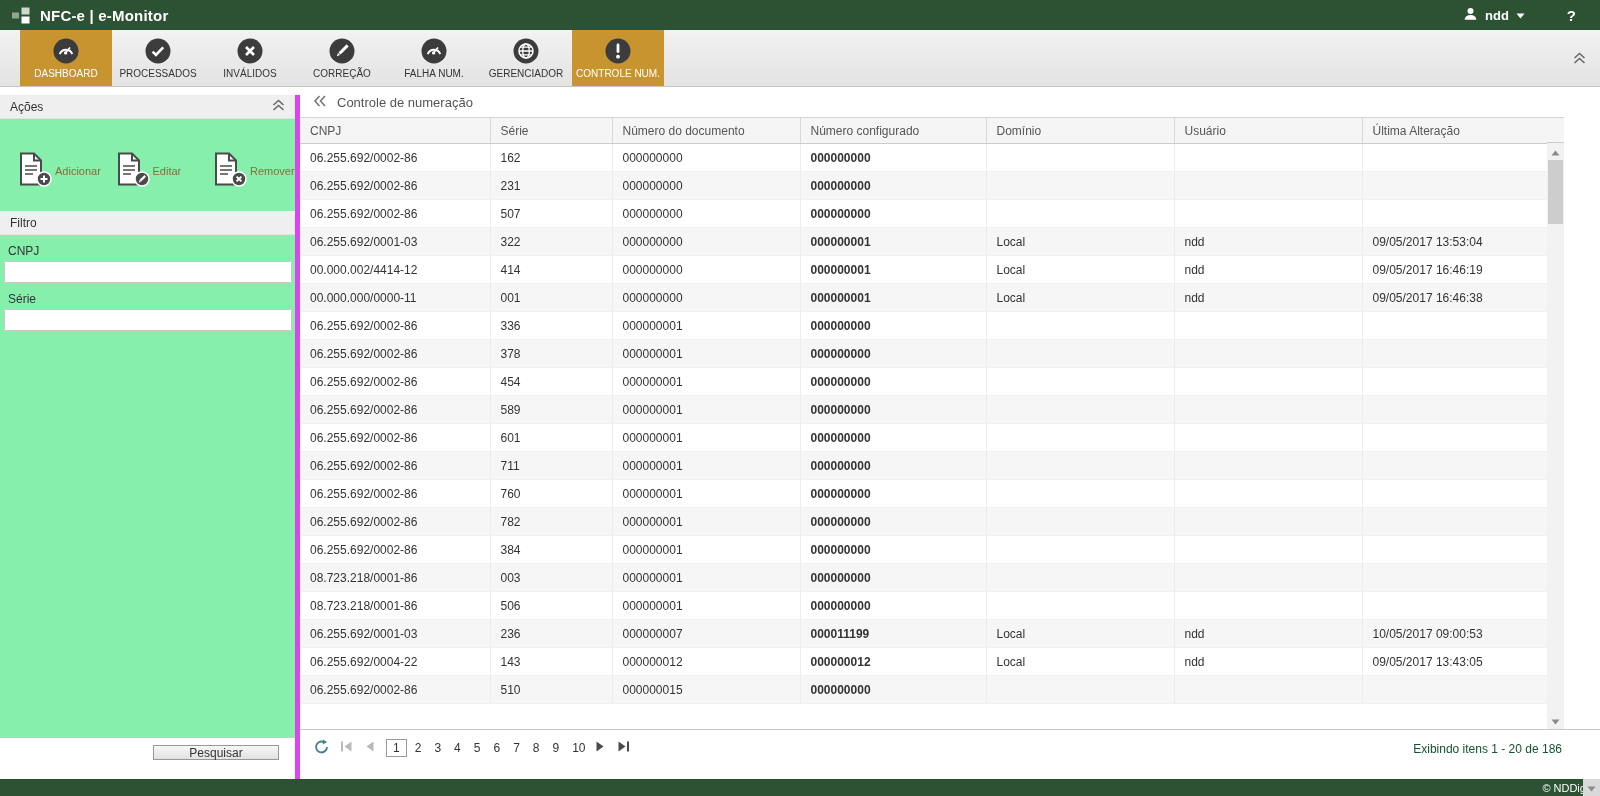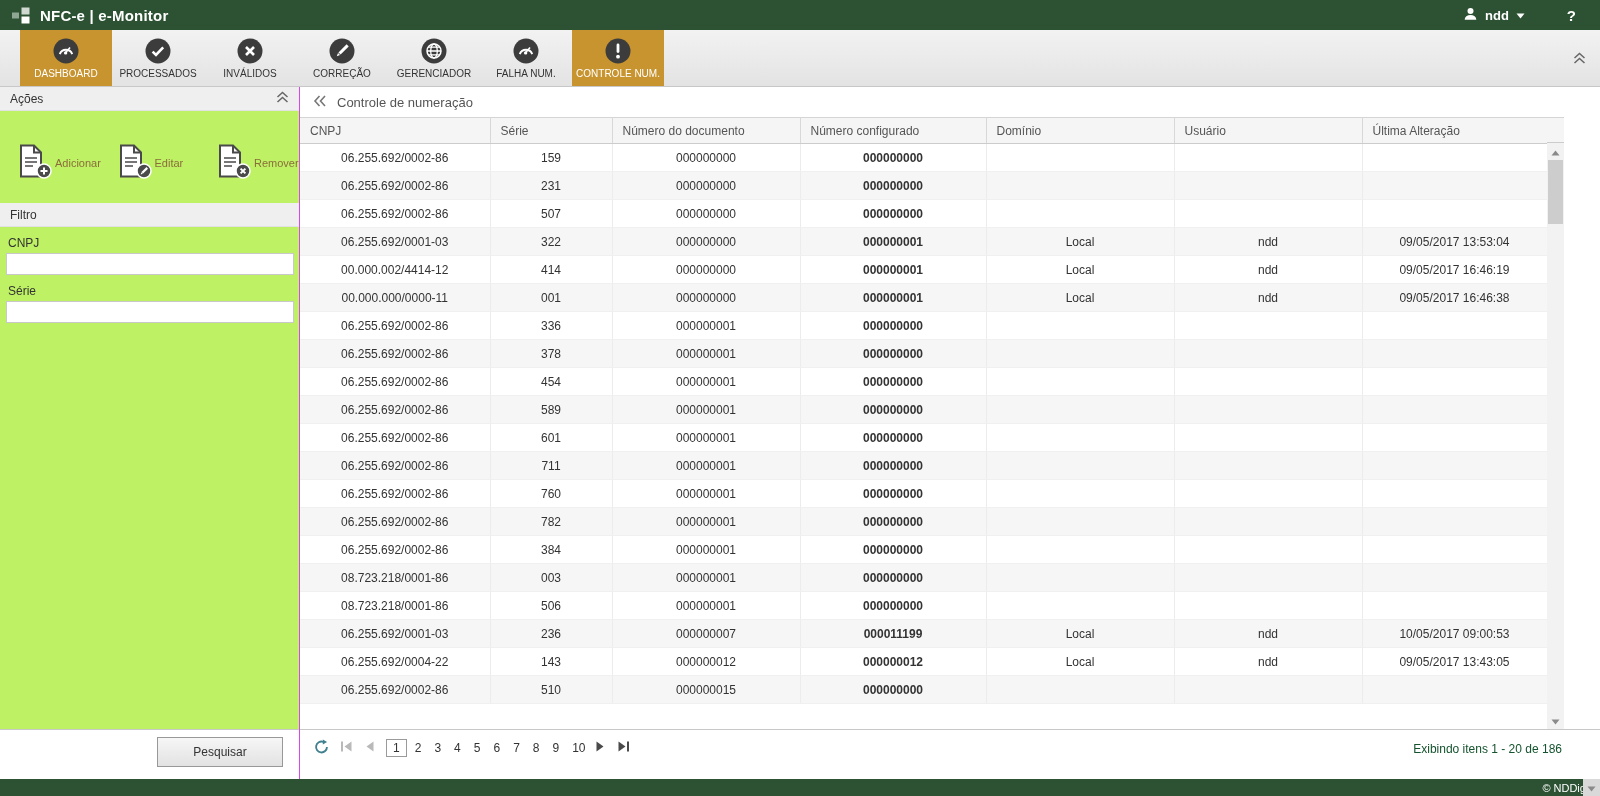--- a/index.html
+++ b/index.html
@@ -23,39 +23,39 @@
   .tab-icon{height:27px;display:flex;align-items:center;}
   .tab-label{font-size:10px;color:#333;white-space:nowrap;}
   .tab.active{background:#c79430;}
   .tab.active .tab-label{color:#fff;}
   .toolbar-collapse{position:absolute;right:14px;top:22px;cursor:pointer;}
 
   
   .content{position:absolute;top:87px;left:0;right:0;bottom:17px;}
 
   
-  .sidebar{position:absolute;top:0;left:0;width:300px;height:100%;border-right:1px solid #d946ef;background:#bef264;}
+  .sidebar{position:absolute;top:8px;left:0;width:300px;height:100%;border-right:5px solid #d946ef;background:#86efac;}
   .panel-header{height:24px;background:#efefef;border-bottom:1px solid #e2e2e2;display:flex;align-items:center;justify-content:space-between;padding:0 10px;font-size:12px;color:#333;}
   .actions{height:92px;display:flex;justify-content:space-between;padding:12px 14px 0;}
   .action-item{width:72px;display:flex;align-items:center;gap:3px;cursor:pointer;}
   .action-label{font-size:11px;color:#8a6d3b;}
   .filter-field{margin-top:9px;}
   .filter-label{font-size:12px;color:#333;margin:0 0 3px 8px;}
   .filter-input{display:block;width:288px;margin:0 auto;height:22px;border:1px solid #c9c9c9;font-size:12px;padding:0 5px;font-family:inherit;background:#fff;}
   .sidebar-footer{position:absolute;left:0;right:0;bottom:0;height:50px;border-top:1px solid #c8c8c8;display:flex;justify-content:flex-end;align-items:flex-start;padding:7px 16px 0 0;background:#fff;}
-  .search-btn{width:126px;height:30px;background:linear-gradient(#f6f6f6,#e2e2e2);border:1px solid #989898;font-size:12px;color:#333;font-family:inherit;cursor:pointer;}
+  .search-btn{width:126px;height:15px;background:linear-gradient(#f6f6f6,#e2e2e2);border:1px solid #989898;font-size:12px;color:#333;font-family:inherit;cursor:pointer;}
 
   
   .main{position:absolute;top:0;left:300px;right:0;height:100%;}
   .main-header{height:30px;display:flex;align-items:center;gap:10px;padding-left:13px;font-size:13px;color:#555;}
   .grid{position:absolute;top:30px;left:0;}
   table{border-collapse:collapse;table-layout:fixed;width:1247px;font-size:12px;}
   thead th{height:26px;background:#f5f5f5;border-top:1px solid #d5d5d5;border-bottom:1px solid #ccc;border-right:1px solid #d8d8d8;text-align:left;font-weight:normal;color:#555;padding:0 10px;white-space:nowrap;overflow:hidden;cursor:pointer;}
   tbody td{height:28px;border-bottom:1px solid #f0f0f0;border-right:1px solid #ececec;padding:0 10px;white-space:nowrap;overflow:hidden;color:#333;}
-  tbody tr{cursor:pointer;text-align:center;}
+  tbody tr{cursor:pointer;}
   tbody tr:nth-child(even){background:#f6f6f6;}
   td.col-3{font-weight:bold;}
   .col-0{width:190px}.col-1{width:122px}.col-2{width:188px}.col-3{width:186px}.col-4{width:188px}.col-5{width:188px}.col-6{width:185px}
 
   
   .vs-cap{position:absolute;left:1247px;top:30px;width:17px;height:26px;background:#f5f5f5;border-top:1px solid #d5d5d5;border-bottom:1px solid #ccc;}
   .vscroll{position:absolute;left:1247px;top:56px;width:17px;height:586px;background:#f2f2f2;display:flex;flex-direction:column;}
   .vs-btn{height:17px;display:flex;align-items:center;justify-content:center;cursor:pointer;}
   .vs-track{flex:1;position:relative;}
   .vs-thumb{position:absolute;left:1px;top:0;width:15px;height:64px;background:#cdcdcd;}
@@ -141,37 +141,37 @@
                 <path d="M11.5 17.2 h3 l-1.5 3.2 z" fill="#fff"></path>
               </g>
             </svg>
           </span>
           <span class="tab-label">CORREÇÃO</span>
         </div>
         <div class="tab">
           <span class="tab-icon">
             <svg width="26" height="26" viewBox="0 0 26 26">
               <circle cx="13" cy="13" r="12.5" fill="#3c3c3c"></circle>
+              <path d="M6.8 16.2 A6.6 6.6 0 0 1 19.2 16.2" fill="none" stroke="#fff" stroke-width="2"></path>
+              <line x1="12.6" y1="14.8" x2="17" y2="9.6" stroke="#fff" stroke-width="1.6"></line>
+              <circle cx="12.6" cy="14.9" r="1.7" fill="#fff"></circle>
+            </svg>
+          </span>
+          <span class="tab-label">FALHA NUM.</span>
+        </div>
+        <div class="tab">
+          <span class="tab-icon">
+            <svg width="26" height="26" viewBox="0 0 26 26">
+              <circle cx="13" cy="13" r="12.5" fill="#3c3c3c"></circle>
               <circle cx="13" cy="13" r="7" fill="none" stroke="#fff" stroke-width="1.5"></circle>
               <ellipse cx="13" cy="13" rx="3.3" ry="7" fill="none" stroke="#fff" stroke-width="1.3"></ellipse>
               <path d="M6 13 h14 M7.4 9.2 h11.2 M7.4 16.8 h11.2" stroke="#fff" stroke-width="1.3" fill="none"></path>
             </svg>
           </span>
           <span class="tab-label">GERENCIADOR</span>
-        </div>
-        <div class="tab">
-          <span class="tab-icon">
-            <svg width="26" height="26" viewBox="0 0 26 26">
-              <circle cx="13" cy="13" r="12.5" fill="#3c3c3c"></circle>
-              <path d="M6.8 16.2 A6.6 6.6 0 0 1 19.2 16.2" fill="none" stroke="#fff" stroke-width="2"></path>
-              <line x1="12.6" y1="14.8" x2="17" y2="9.6" stroke="#fff" stroke-width="1.6"></line>
-              <circle cx="12.6" cy="14.9" r="1.7" fill="#fff"></circle>
-            </svg>
-          </span>
-          <span class="tab-label">FALHA NUM.</span>
         </div>
         <div class="tab active">
           <span class="tab-icon">
             <svg width="26" height="26" viewBox="0 0 26 26">
               <circle cx="13" cy="13" r="12.5" fill="#3c3c3c"></circle>
               <rect x="11.6" y="5.5" width="2.8" height="9.5" rx="1.4" fill="#fff"></rect>
               <circle cx="13" cy="18.7" r="1.9" fill="#fff"></circle>
             </svg>
           </span>
           <span class="tab-label">CONTROLE NUM.</span>
@@ -261,21 +261,21 @@
                 <th class="col-2">Número do documento</th>
                 <th class="col-3">Número configurado</th>
                 <th class="col-4">Domínio</th>
                 <th class="col-5">Usuário</th>
                 <th class="col-6">Última Alteração</th>
               </tr>
             </thead>
           <tbody id="grid-body">
               <tr>
                 <td class="col-0">06.255.692/0002-86</td>
-                <td class="col-1">159</td>
+                <td class="col-1">162</td>
                 <td class="col-2">000000000</td>
                 <td class="col-3">000000000</td>
                 <td class="col-4"></td>
                 <td class="col-5"></td>
                 <td class="col-6"></td>
               </tr>
               <tr>
                 <td class="col-0">06.255.692/0002-86</td>
                 <td class="col-1">231</td>
                 <td class="col-2">000000000</td>

